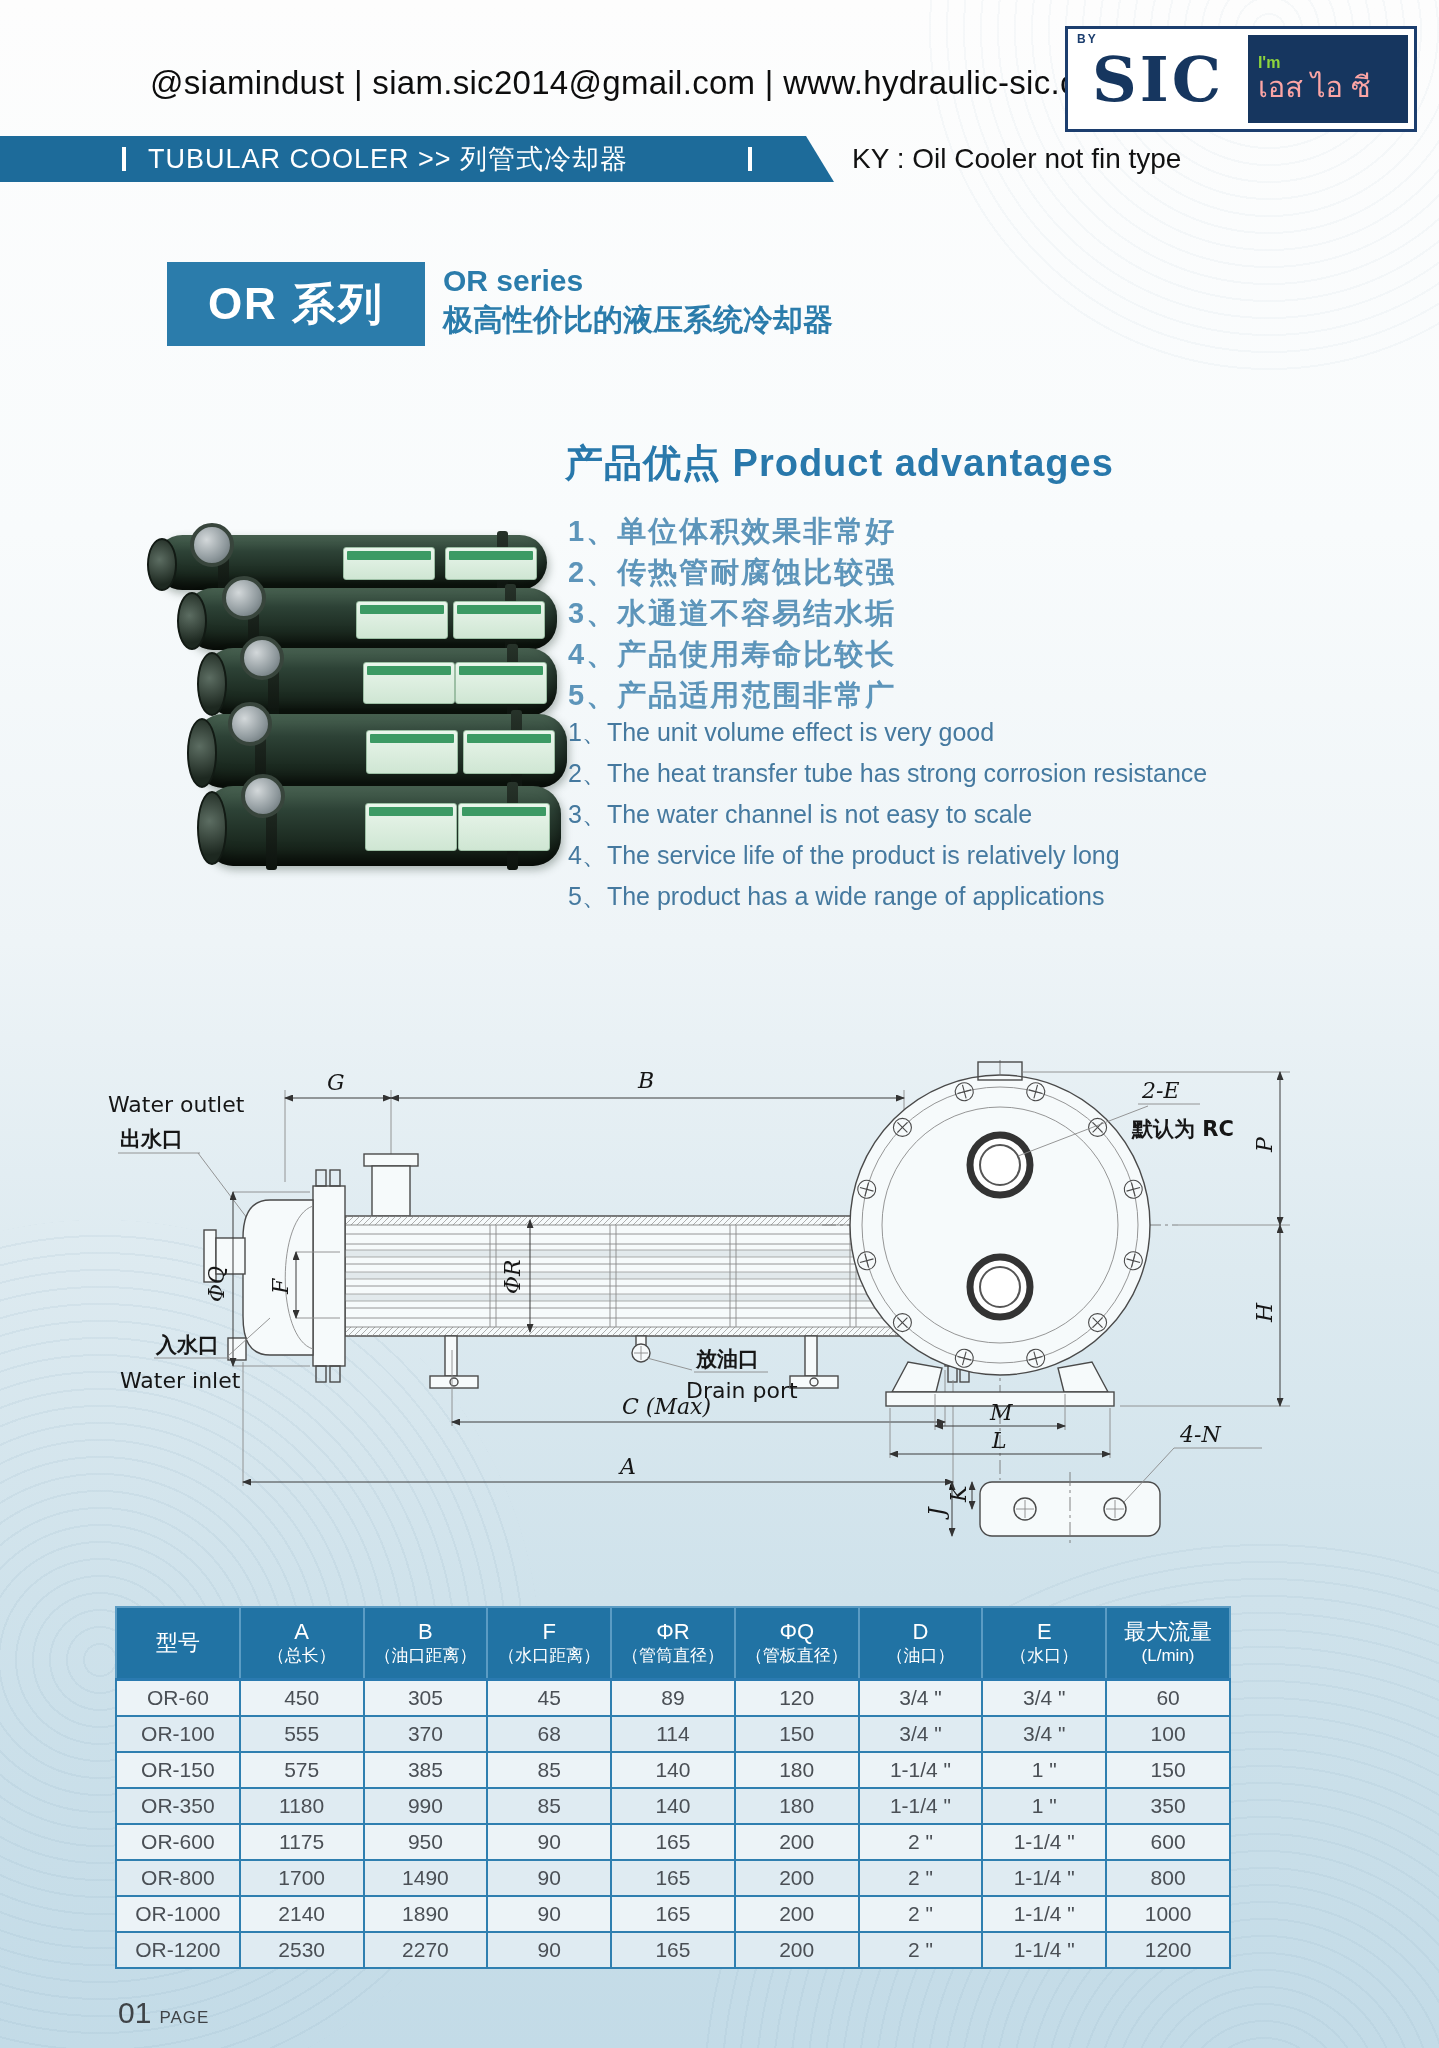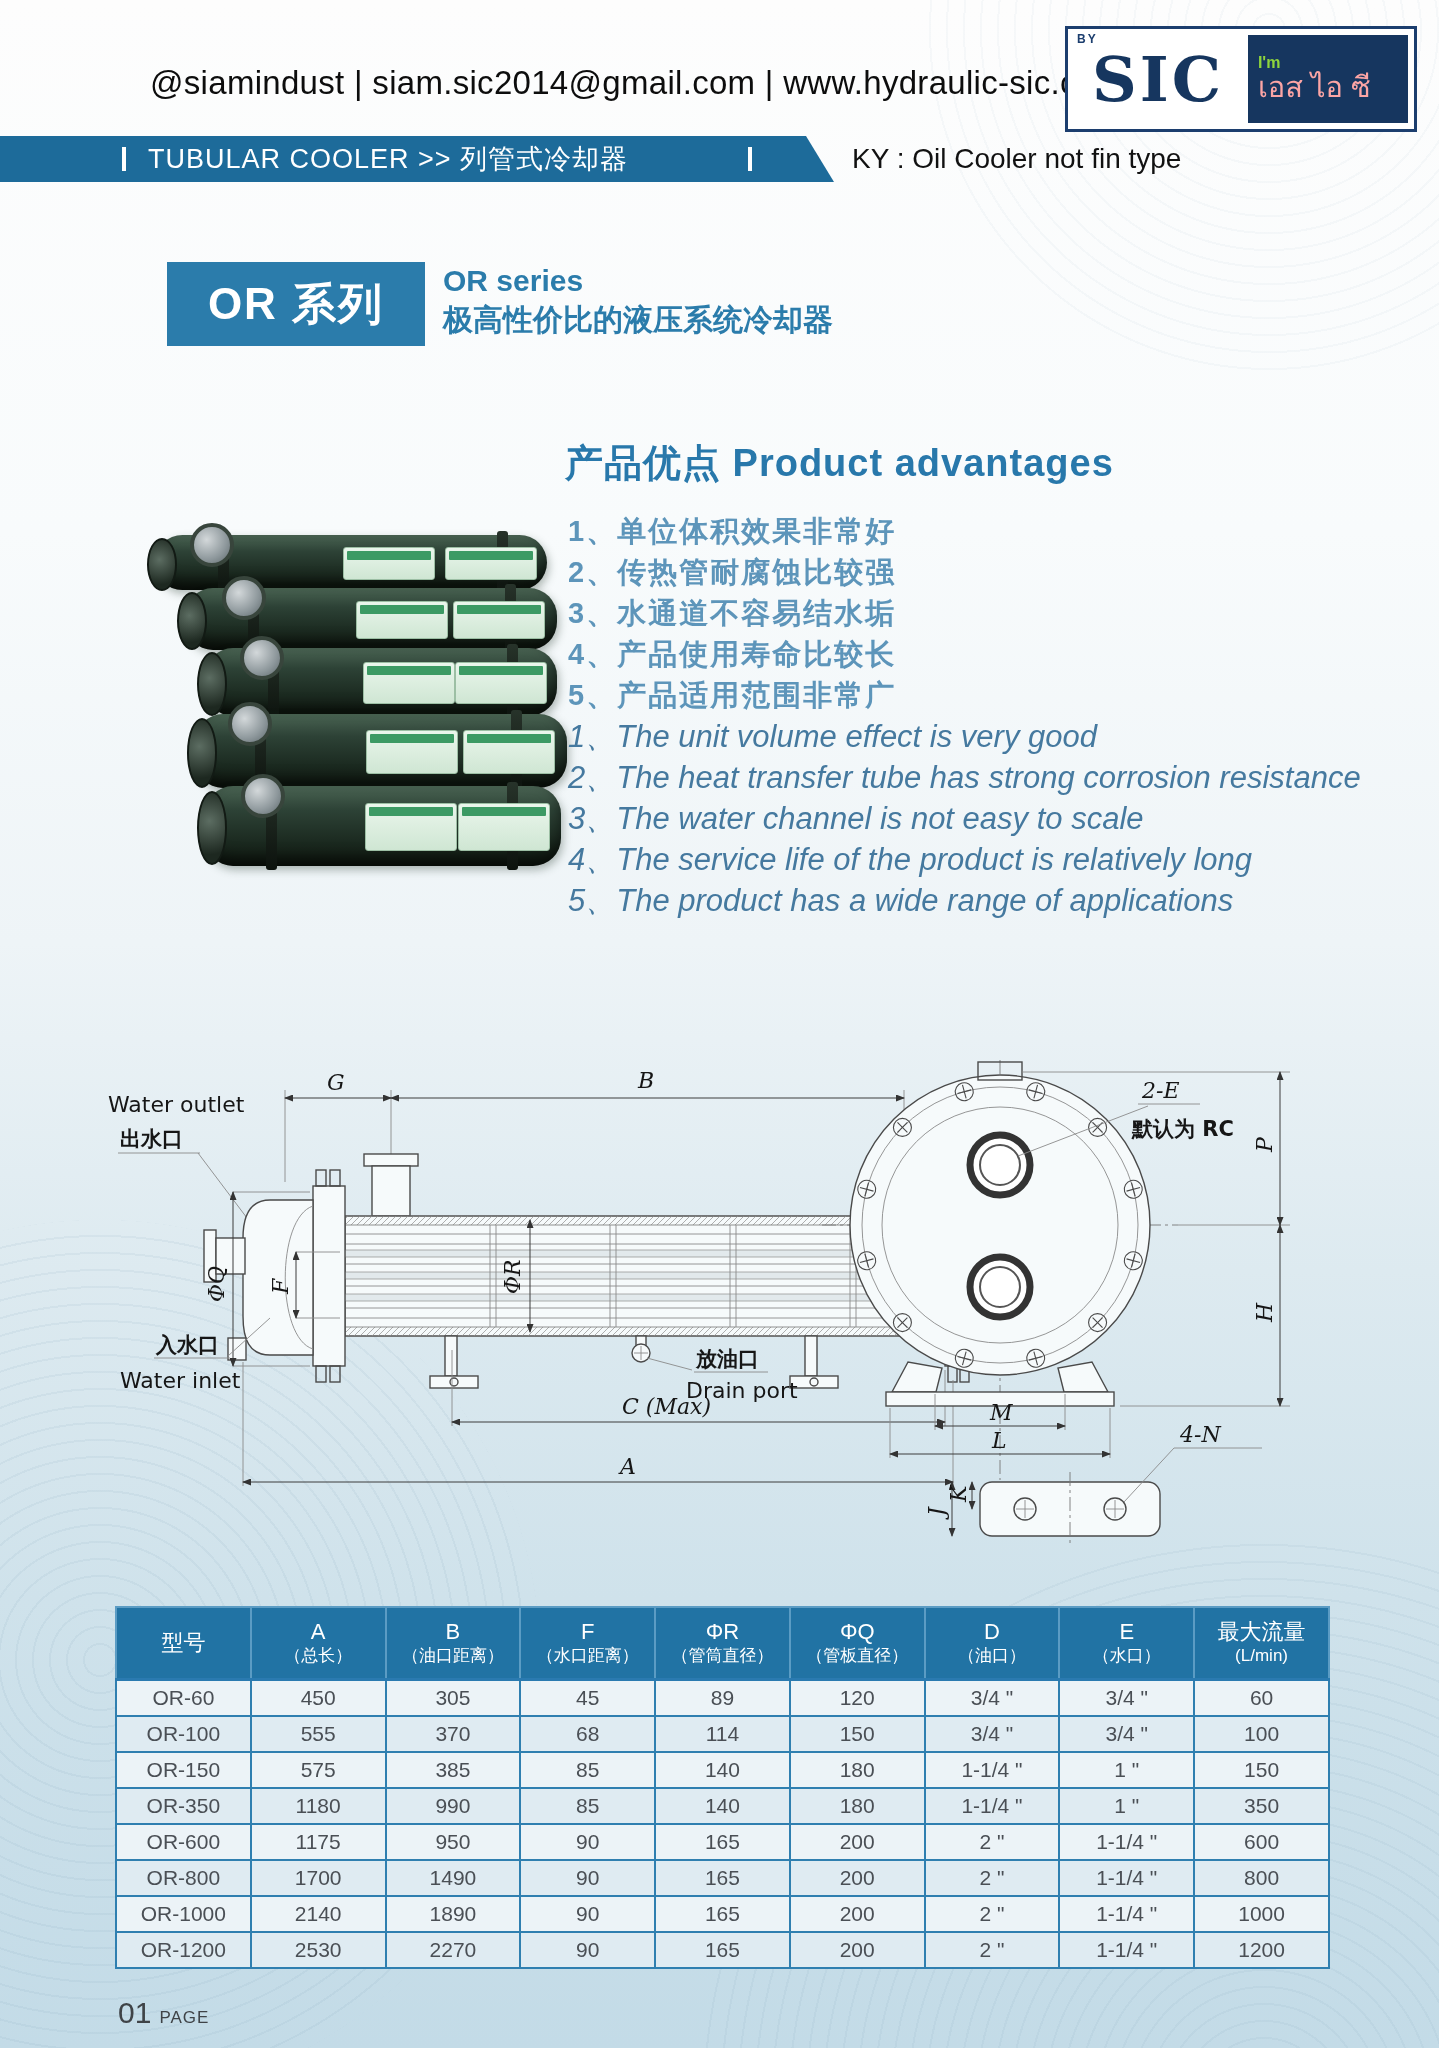--- a/index.html
+++ b/index.html
@@ -50,35 +50,35 @@
     background:radial-gradient(circle at 35% 35%,#d3d8da,#8e989c 60%,#5d686c);border:4px solid #38453c;}
   .cooler .lab{position:absolute;height:58%;top:21%;width:90px;border-radius:3px;
     background:linear-gradient(180deg,#eaf6ec,#cfe6d3);border:1px solid #9cbfa4;}
   .cooler .lab::before{content:"";display:block;height:9px;margin:3px;background:#3c9a64;border-radius:1px;}
 
   
   .adv-title{position:absolute;left:565px;top:438px;font-size:38px;font-weight:bold;color:#2878ab;letter-spacing:1px;}
   .adv-zh{position:absolute;left:568px;top:512px;}
   .adv-zh .item{height:41px;font-size:29px;color:#5d95ba;font-weight:600;letter-spacing:2px;}
   .adv-en{position:absolute;left:568px;top:716px;}
-  .adv-en .item{height:41px;font-size:31px;color:#45799f;font-style:italic;}
+  .adv-en .item{height:41px;font-size:25px;color:#45799f;}
 
   
   .diagram{position:absolute;left:100px;top:1050px;width:1240px;height:560px;}
   .ln{stroke:#4a4a4a;stroke-width:1.4;fill:none;}
   .fil{stroke:#4a4a4a;stroke-width:1.4;fill:#f6fafb;}
   .thin{stroke:#8a8a8a;stroke-width:.9;fill:none;}
   .dim{stroke:#3c3c3c;stroke-width:1;fill:none;}
   .cl{stroke:#777;stroke-width:.9;fill:none;stroke-dasharray:14 4 3 4;}
   text.dtxt{font:italic 22px "DejaVu Serif","Liberation Serif",serif;fill:#161616;}
   text.ztxt{font:600 21px "DejaVu Sans","Liberation Sans",sans-serif;fill:#161616;}
   text.etxt{font:22px "DejaVu Sans","Liberation Sans",sans-serif;fill:#161616;}
 
   
-  .spec{position:absolute;left:115px;top:1606px;width:1215px;border-collapse:collapse;table-layout:fixed;}
+  .spec{position:absolute;left:115px;top:1606px;width:1116px;border-collapse:collapse;table-layout:fixed;}
   .spec th{background:#2173a4;color:#fff;border:2px solid #5b9cc4;border-bottom:3px solid #2a7ab0;
     height:70px;padding:0;font-weight:normal;vertical-align:middle;}
   .spec th .h-top{font-size:22px;line-height:26px;}
   .spec th .h-bot{font-size:17px;line-height:22px;}
   .spec th .h-bot:empty{display:none;}
   .spec td{border:2px solid #2f7fb0;height:34px;text-align:center;font-size:21px;color:#4a4f55;padding:0;}
   .spec tbody tr:nth-child(odd) td{background:#ecf3f7;}
   .spec tbody tr:nth-child(even) td{background:#dfebf2;}
 
   

